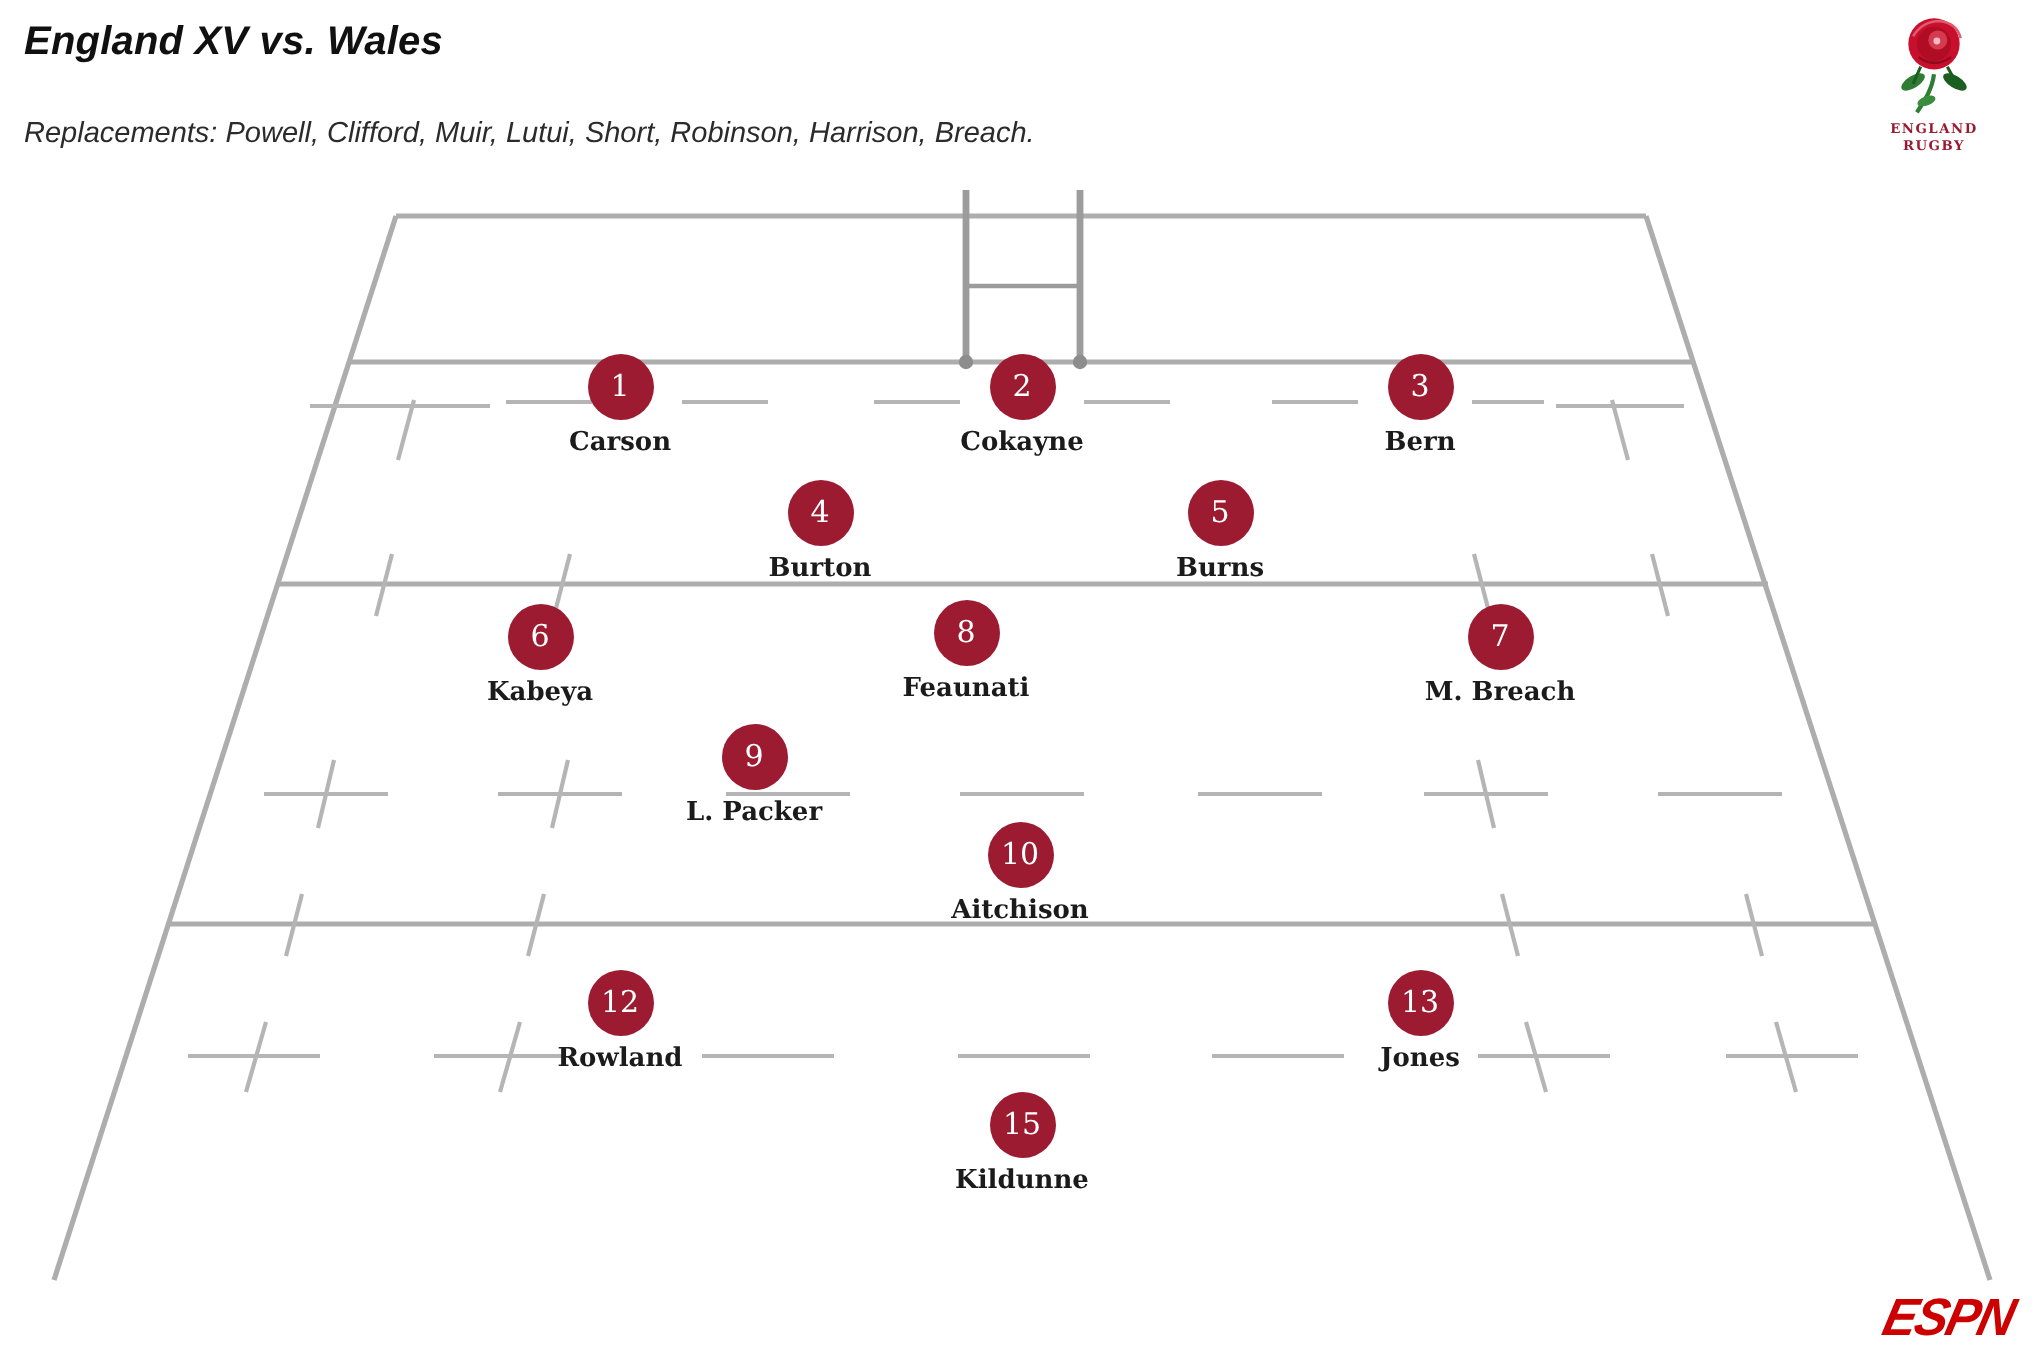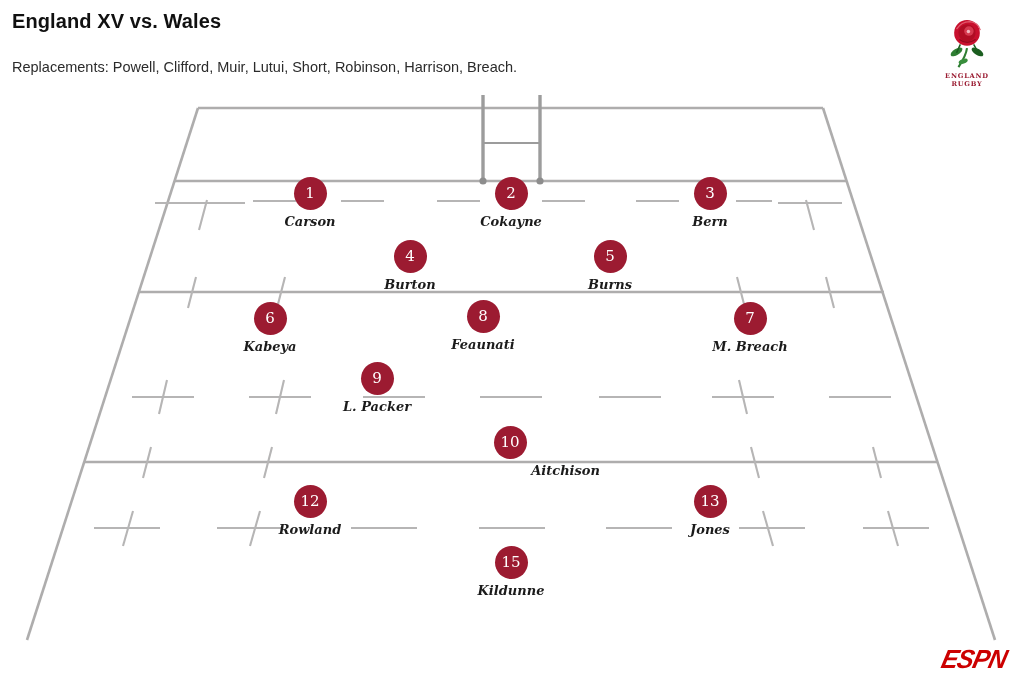--- a/index.html
+++ b/index.html
@@ -1,43 +1,43 @@
 <!DOCTYPE html>
 <html><head>
 <meta charset="utf-8">
 <style>
   html,body{margin:0;padding:0;background:#fff;}
   .page{
     position:relative;width:1020px;height:684px;background:#ffffff;
     overflow:hidden;font-family:"Liberation Sans",sans-serif;
   }
   
-  .hdr{position:absolute;left:12px;top:10px;}
+  .hdr{position:absolute;left:12px;top:10px;font-style:italic;}
   .title{
     font-size:20px;font-weight:700;color:#101010;letter-spacing:.1px;
     font-family:"Liberation Sans",sans-serif;
   }
   .repl{
     margin-top:26px;font-size:14.5px;color:#2b2b2b;font-weight:400;
   }
-  .team-logo{position:absolute;right:18px;top:12px;width:70px;text-align:right;}
+  .team-logo{position:absolute;right:18px;top:1px;width:70px;text-align:right;}
   
   .pitch-svg{position:absolute;left:0;top:0;width:1020px;height:684px;}
   .players-layer{position:absolute;left:0;top:0;width:1020px;height:684px;}
   .player{position:absolute;transform:translate(-50%,-50%);text-align:center;width:180px;}
   .badge{
     width:33px;height:33px;border-radius:50%;background:#9c1b31;
     margin:0 auto;display:flex;align-items:center;justify-content:center;
   }
   .badge span{
     color:#fff;font-family:"DejaVu Serif",serif;font-size:15px;line-height:1;
   }
   .pname{
     margin-top:4px;font-family:"DejaVu Serif",serif;font-weight:700;
-    font-size:13px;color:#1b1b1b;white-space:nowrap;font-style:italic;
+    font-size:13px;color:#1b1b1b;white-space:nowrap;
   }
   
   .espn{
     position:absolute;right:14px;bottom:10px;color:#cc0000;
     font-family:"Liberation Sans",sans-serif;font-size:25px;font-weight:900;
     font-style:italic;letter-spacing:-1px;transform:skewX(-13deg) scaleY(1.05);
   }
 </style>
 </head>
 <body>
@@ -194,21 +194,21 @@
       <div class="pname">M. Breach</div>
     </div>
 
     <div class="player" style="left: 377px; top: 388px;">
       <div class="badge">
         <span>9</span>
       </div>
       <div class="pname">L. Packer</div>
     </div>
 
-    <div class="player" style="left: 510px; top: 452px; text-align: right;">
+    <div class="player" style="left: 510px; top: 437px;">
       <div class="badge">
         <span>10</span>
       </div>
       <div class="pname">Aitchison</div>
     </div>
 
     <div class="player" style="left: 310px; top: 511px;">
       <div class="badge">
         <span>12</span>
       </div>

